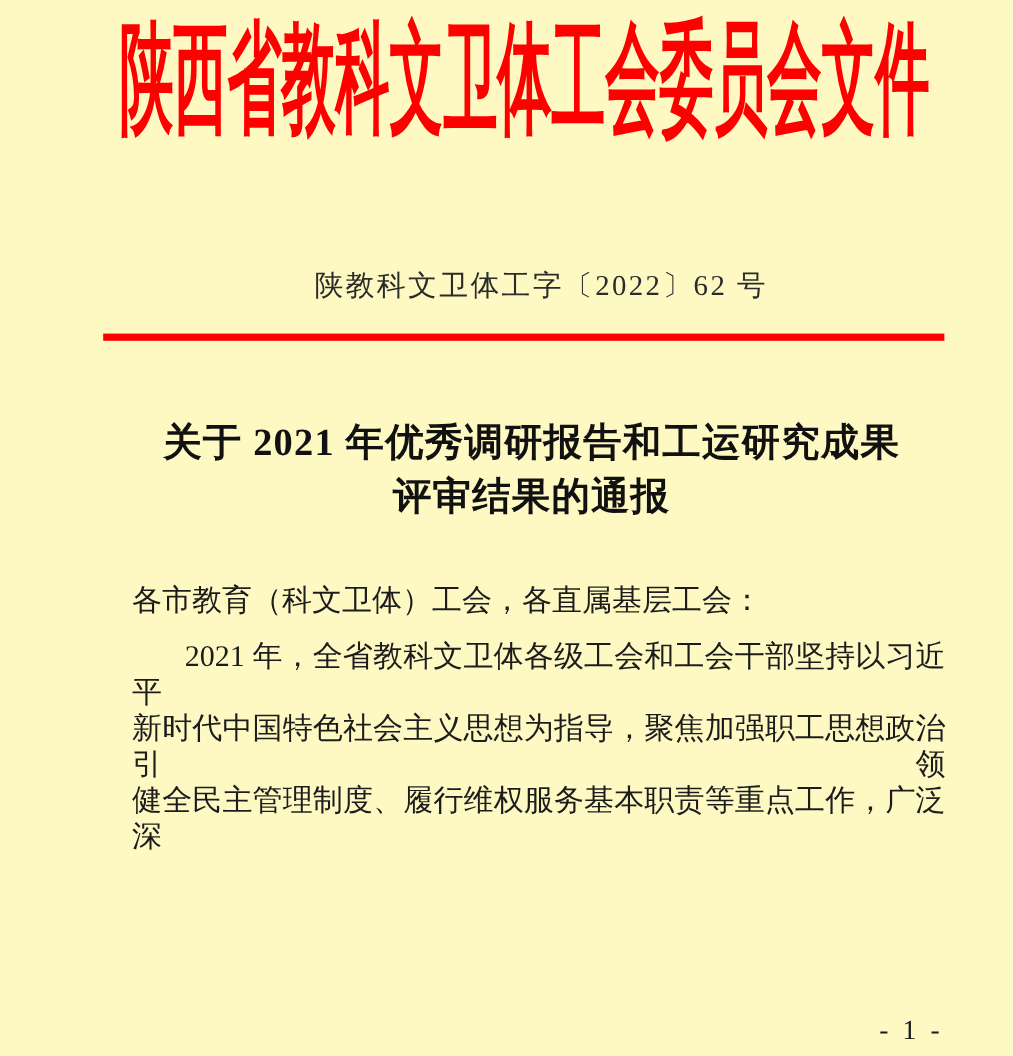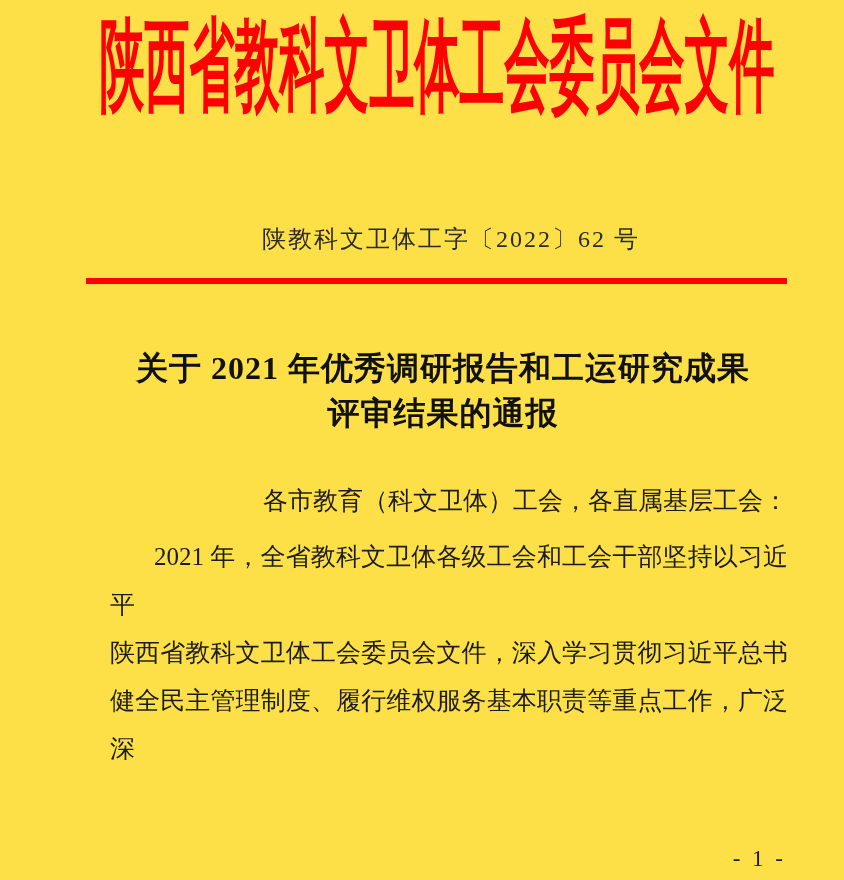--- a/index.html
+++ b/index.html
@@ -4,21 +4,21 @@
 <style>
   html, body {
     margin: 0;
     padding: 0;
     background: #ffffff;
   }
   .page {
     position: relative;
     width: 844px;
     height: 880px;
-    background: #fde047;
+    background: #fef9c3;
     overflow: hidden;
     font-family: "Liberation Serif", "DejaVu Serif", serif;
     color: #1c1c1c;
   }
   
   .org-title {
     margin-top: 10px;
     height: 112px;
     line-height: 112px;
     text-align: center;
@@ -65,26 +65,26 @@
   }
   .body-block {
     position: absolute;
     left: 110px;
     top: 481px;
     width: 678px;
   }
   .salutation {
     font-size: 25px;
     line-height: 40px;
-    text-align: right;
+    text-align: left;
     white-space: nowrap;
   }
   .body-line {
     font-size: 25px;
-    line-height: 48px;
+    line-height: 30px;
     text-align: justify;
     text-align-last: justify;
     width: 678px;
     color: #1c1c1c;
   }
   .body-line.first {
     text-indent: 44px;
   }
   .para {
     margin-top: 12px;
@@ -112,21 +112,21 @@
 
   <div class="doc-title">
     <div>关于 2021 年优秀调研报告和工运研究成果</div>
     <div>评审结果的通报</div>
   </div>
 
   <div class="body-block">
     <div class="salutation">各市教育（科文卫体）工会，各直属基层工会：</div>
     <div class="para">
       <div class="body-line first">2021 年，全省教科文卫体各级工会和工会干部坚持以习近平</div>
-      <div class="body-line">陕西省教科文卫体工会委员会文件，深入学习贯彻习近平总书</div>
+      <div class="body-line">新时代中国特色社会主义思想为指导，聚焦加强职工思想政治引领</div>
       <div class="body-line">健全民主管理制度、履行维权服务基本职责等重点工作，广泛深</div>
 
     </div>
   </div>
 
   <div class="page-number">- 1 -</div>
 
 </div>
 
 </body></html>

